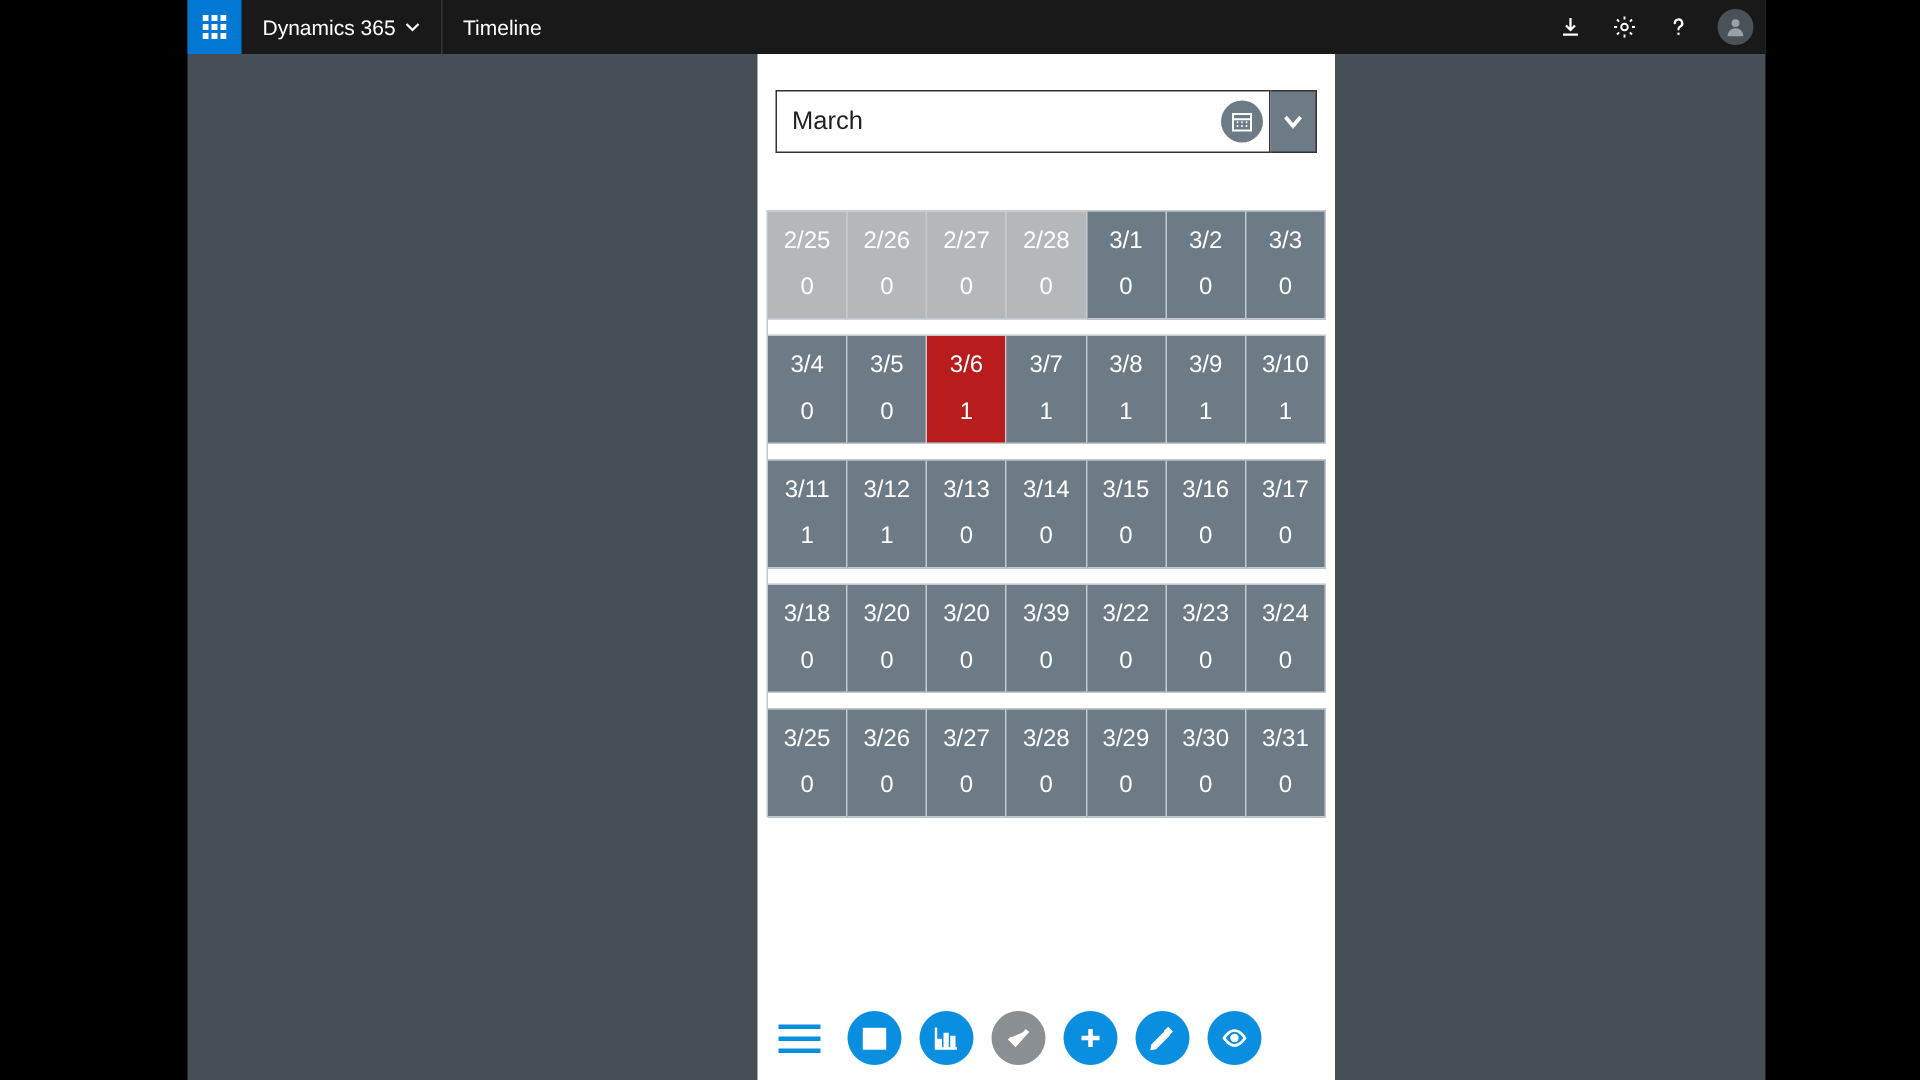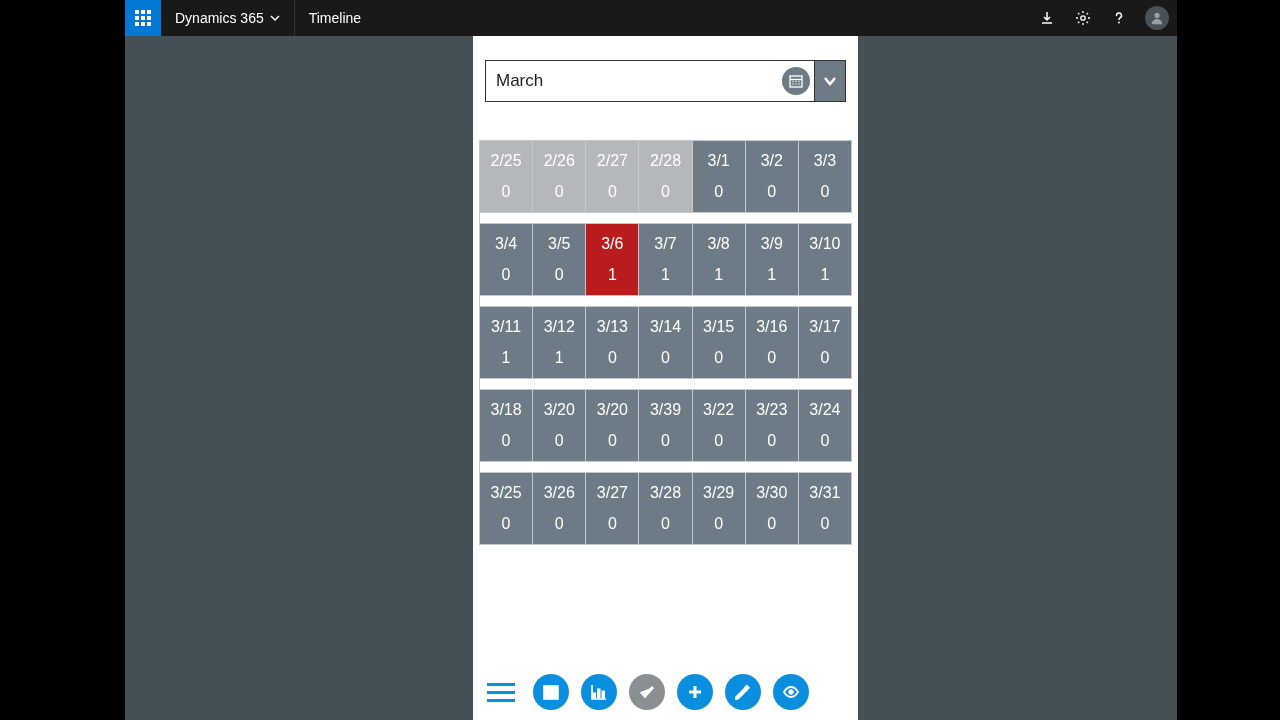--- a/index.html
+++ b/index.html
@@ -9,21 +9,21 @@
   .waffle{width:36px;height:36px;background:#0078d4;display:flex;align-items:center;justify-content:center;}
   .waffle svg{width:16px;height:16px;}
   .brand{display:flex;align-items:center;padding:0 14px;border-right:1px solid #353535;height:36px;}
   .brand svg{margin-left:6px;width:10px;height:10px;}
   .crumb{padding:0 14px;}
   .spacer{flex:1;}
   .tbicon{width:36px;height:36px;display:flex;align-items:center;justify-content:center;color:#fff;}
   .avatar{width:24px;height:24px;border-radius:50%;background:#4a5157;display:flex;align-items:center;justify-content:center;margin:0 8px;}
   .avatar svg{width:14px;height:14px;fill:#9aa1a6;}
   
-  .phone{position:absolute;left:348px;top:36px;width:385px;height:684px;background:#fff;display:flex;flex-direction:column;}
+  .phone{position:absolute;left:380px;top:36px;width:385px;height:684px;background:#fff;display:flex;flex-direction:column;}
   .monthrow{display:flex;margin:24px 12px 0 12px;}
   .monthfield{flex:1;height:40px;border:1px solid #333;display:flex;align-items:center;padding:0 4px 0 10px;font-size:17px;color:#222;}
   .monthfield .fieldicon{margin-left:auto;width:28px;height:28px;border-radius:50%;background:#6d7b87;display:flex;align-items:center;justify-content:center;}
   .monthfield .fieldicon svg{width:16px;height:16px;stroke:#fff;fill:none;}
   .dropbtn{width:30px;margin-left:0;border:1px solid #333;border-left:none;background:#6d7b87;display:flex;align-items:center;justify-content:center;}
   .dropbtn svg{width:16px;height:16px;stroke:#fff;fill:none;stroke-width:2.5;}
   
   .cal{margin:38px 6px 0 6px;}
   .dow{display:grid;grid-template-columns:repeat(7,1fr);text-align:center;font-size:15px;color:#333;margin-bottom:12px;}
   .weeks{border-left:1px solid #c3c9ce;border-top:1px solid #c3c9ce;margin-bottom:10px;}

